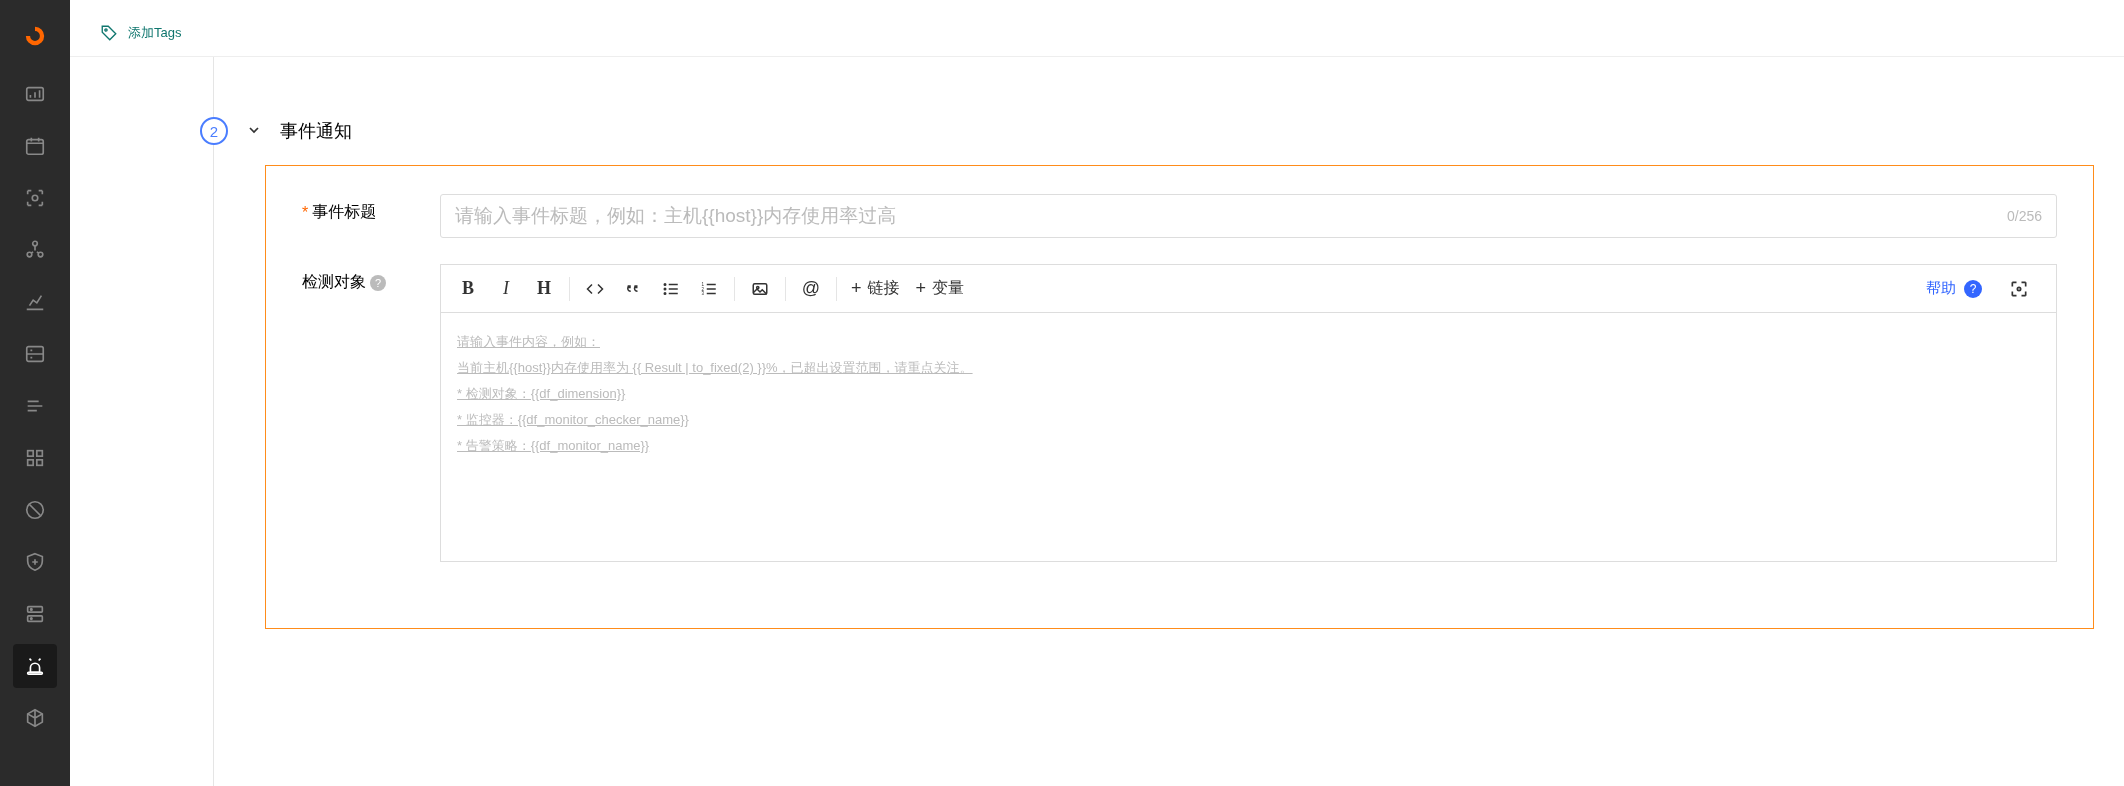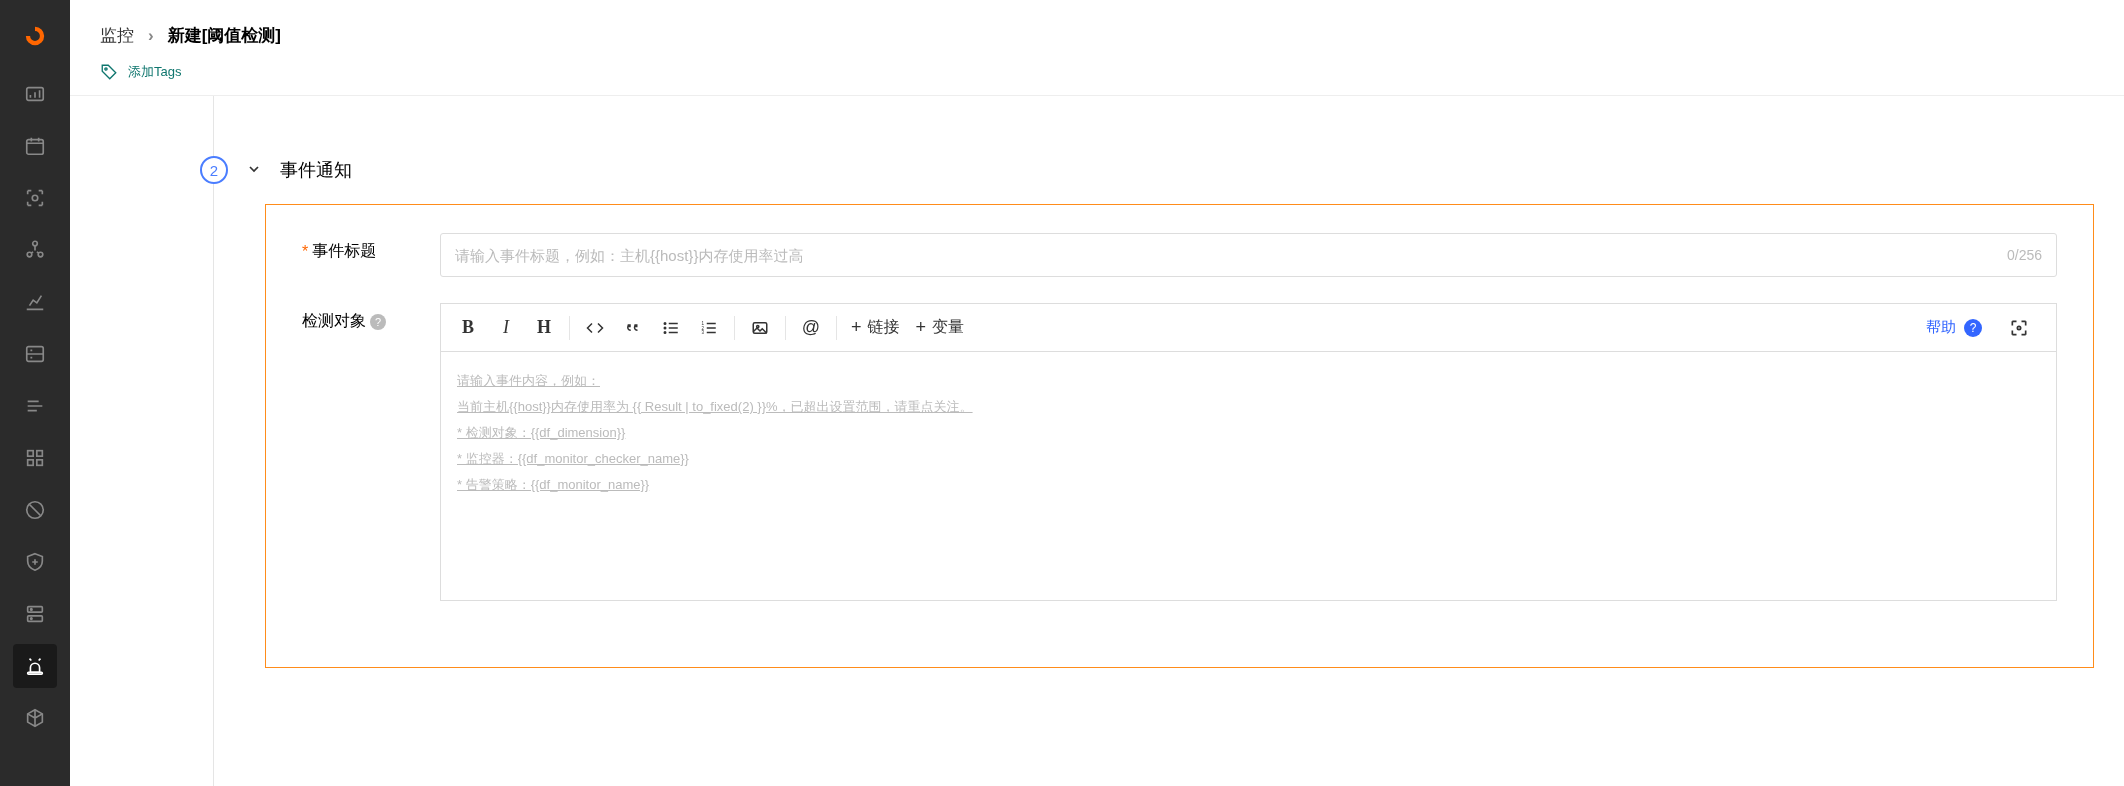--- a/index.html
+++ b/index.html
@@ -37,21 +37,21 @@
 .section-title { font-size: 18px; font-weight: 400; color: #000; }
 
 .panel { margin-left: 165px; margin-top: 20px; border: 1px solid #ff8c1a; padding: 28px 36px 40px 36px; background: #fff; }
 
 .form-row { display: flex; align-items: flex-start; gap: 28px; margin-bottom: 26px; }
 .form-label { width: 110px; font-size: 16px; color: #000; display: flex; align-items: center; gap: 4px; padding-top: 8px; }
 .form-label .req { color: #ff6600; }
 .form-label .help-q { width: 16px; height: 16px; border-radius: 50%; background: #bbb; color: #fff; font-size: 11px; display: inline-flex; align-items: center; justify-content: center; cursor: pointer; }
 
 .title-input-wrap { flex: 1; display: flex; align-items: center; border: 1px solid #ddd; border-radius: 3px; height: 44px; padding: 0 14px; }
-.title-input { flex: 1; border: none; outline: none; font-size: 15px; color: #333; background: transparent; }
+.title-input { flex: 1; border: none; outline: none; font-size: 19px; color: #333; background: transparent; }
 .title-input::placeholder { color: #bbb; }
 .char-count { color: #bbb; font-size: 14px; }
 
 .editor-wrap { flex: 1; }
 .toolbar { display: flex; align-items: center; border: 1px solid #ddd; border-bottom: none; height: 48px; padding: 0 8px; justify-content: space-between; }
 .toolbar-left { display: flex; align-items: center; }
 .toolbar-right { display: flex; align-items: center; gap: 18px; padding-right: 10px; }
 .tb-btn { height: 36px; min-width: 38px; padding: 0 8px; display: flex; align-items: center; justify-content: center; cursor: pointer; color: #333; font-size: 16px; }
 .tb-sep { width: 1px; height: 24px; background: #e5e5e5; margin: 0 6px; }
 .tb-bold { font-weight: 700; font-family: Georgia, serif; font-size: 18px; }
@@ -154,25 +154,20 @@
     <div class="nav-item">
         <svg viewBox="0 0 24 24" stroke="currentColor" fill="none" stroke-width="1.8">
           <path d="M12 3l8 4.5v9L12 21l-8-4.5v-9z"></path>
           <path d="M12 3v18M4 7.5l8 4.5 8-4.5"></path>
         </svg>
       </div>
   </div>
 
   <div class="main">
     <div class="header">
-      <div class="breadcrumb">
-        <span class="bc-item">监控</span>
-        <span class="bc-sep">›</span>
-        <span class="bc-current">新建[阈值检测]</span>
-      </div>
       <div class="tags-row">
         <svg viewBox="0 0 24 24" stroke="currentColor" fill="none" stroke-width="1.8">
             <path d="M3 3h8l10 10-8 8L3 11z"></path>
             <circle cx="8" cy="8" r="1.5"></circle>
           </svg>
         <span>添加Tags</span>
       </div>
     </div>
 
     <div class="content">

